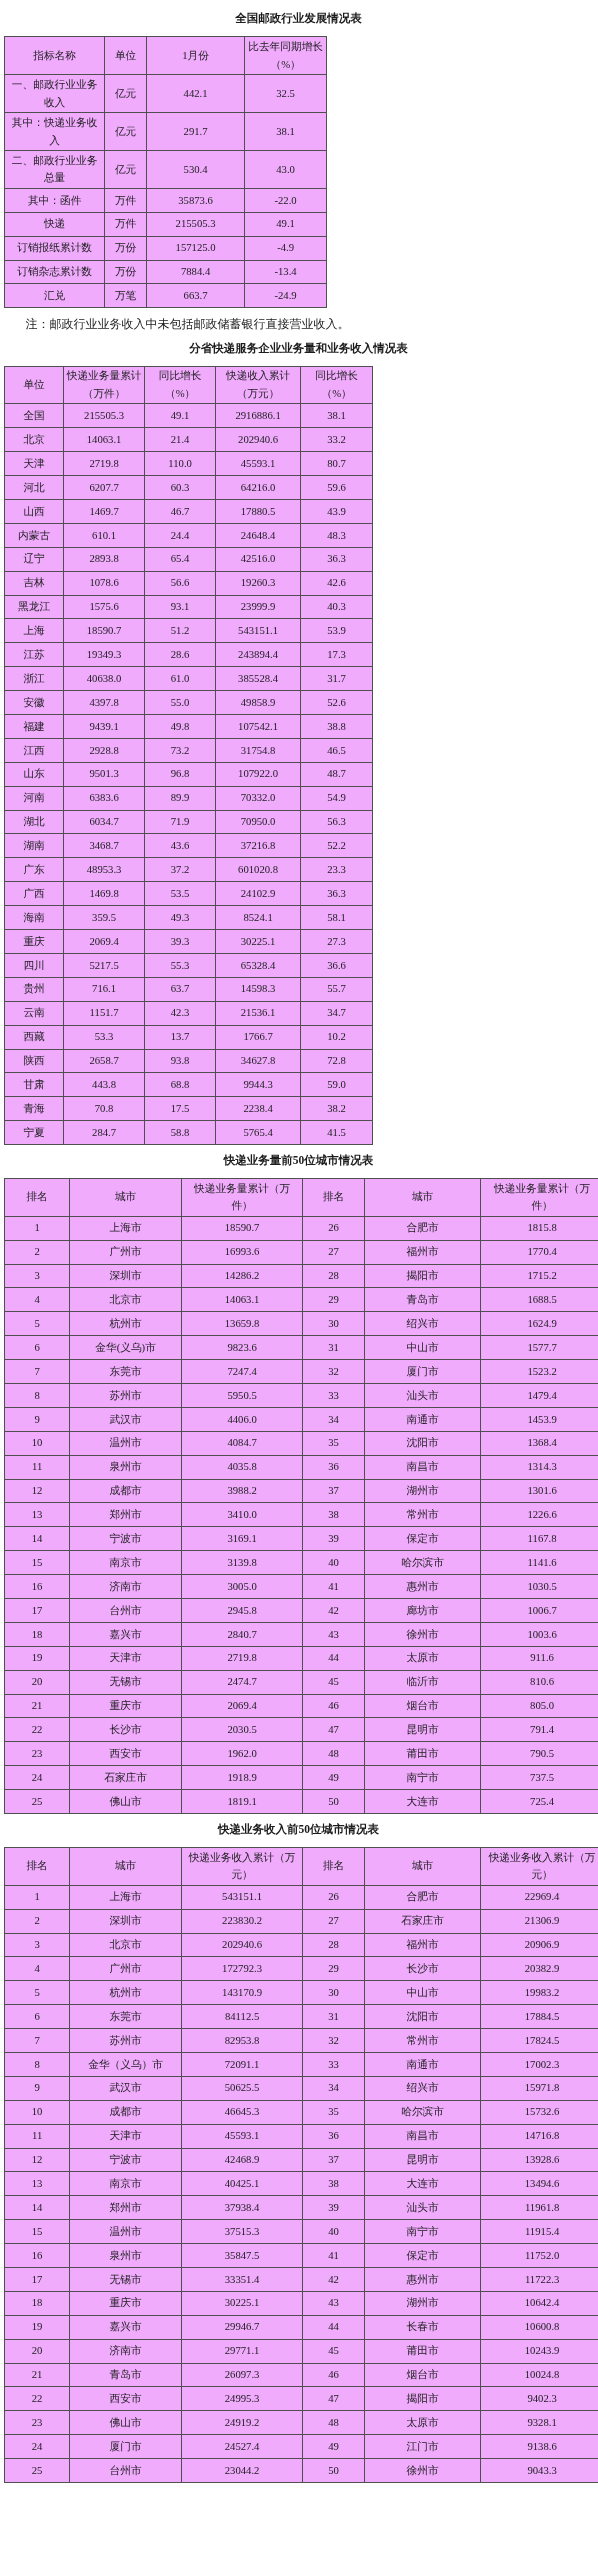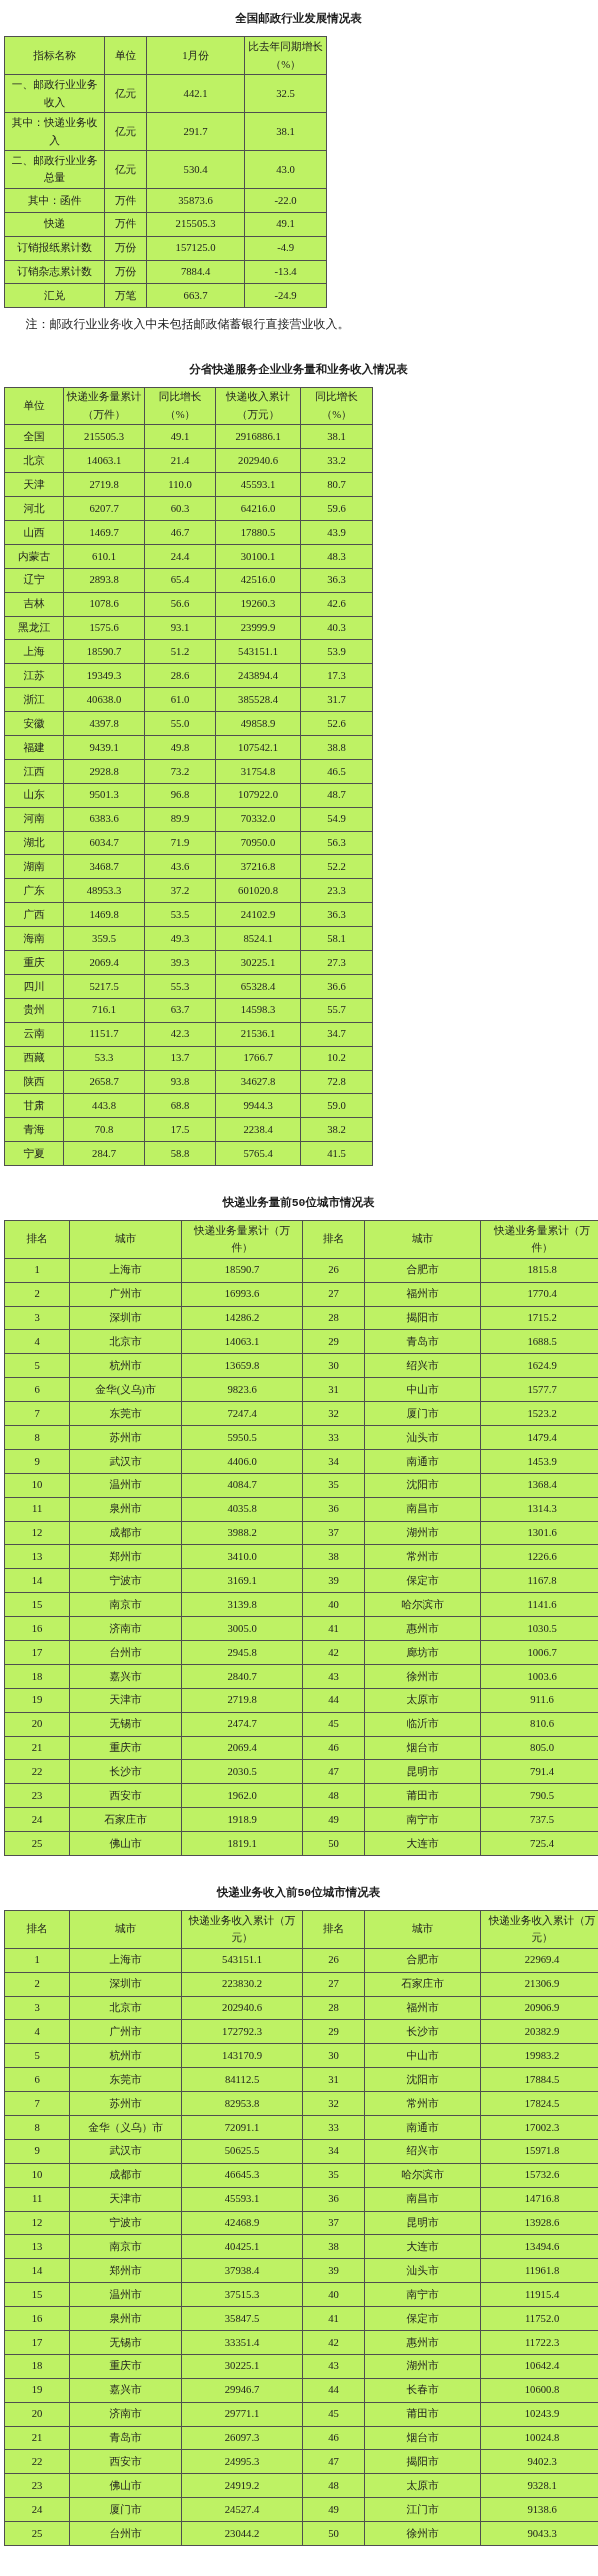--- a/index.html
+++ b/index.html
@@ -14,26 +14,26 @@
     box-sizing: border-box;
     padding: 6.6px 3.3px 9.8px 4.1px;
   }
   .tbl-title {
     width: 589px;
     text-align: center;
     font-size: 11.5px;
     font-weight: bold;
     margin: 4.9px 0 9.8px 0;
   }
-  .tbl-title.gap-top { margin-top: 29px; font-family: Liberation Mono, monospace; }
+  .tbl-title.gap-top { margin-top: 8px; }
   table {
     border-collapse: collapse;
     table-layout: fixed;
     border: 1.6px solid #4f4f4f;
-    background: #bef264;
+    background: #f0abfc;
   }
   th, td {
     border: 0.8px solid #4f4f4f;
     text-align: center;
     vertical-align: middle;
     font-size: 10.7px;
     font-weight: normal;
     padding: 0.8px 2.5px;
     height: 21.3px;
     line-height: 1.65;
@@ -195,21 +195,21 @@
           <td>山西</td>
           <td>1469.7</td>
           <td>46.7</td>
           <td>17880.5</td>
           <td>43.9</td>
         </tr>
         <tr>
           <td>内蒙古</td>
           <td>610.1</td>
           <td>24.4</td>
-          <td>30100.1</td>
+          <td>24648.4</td>
           <td>48.3</td>
         </tr>
         <tr>
           <td>辽宁</td>
           <td>2893.8</td>
           <td>65.4</td>
           <td>42516.0</td>
           <td>36.3</td>
         </tr>
         <tr>

